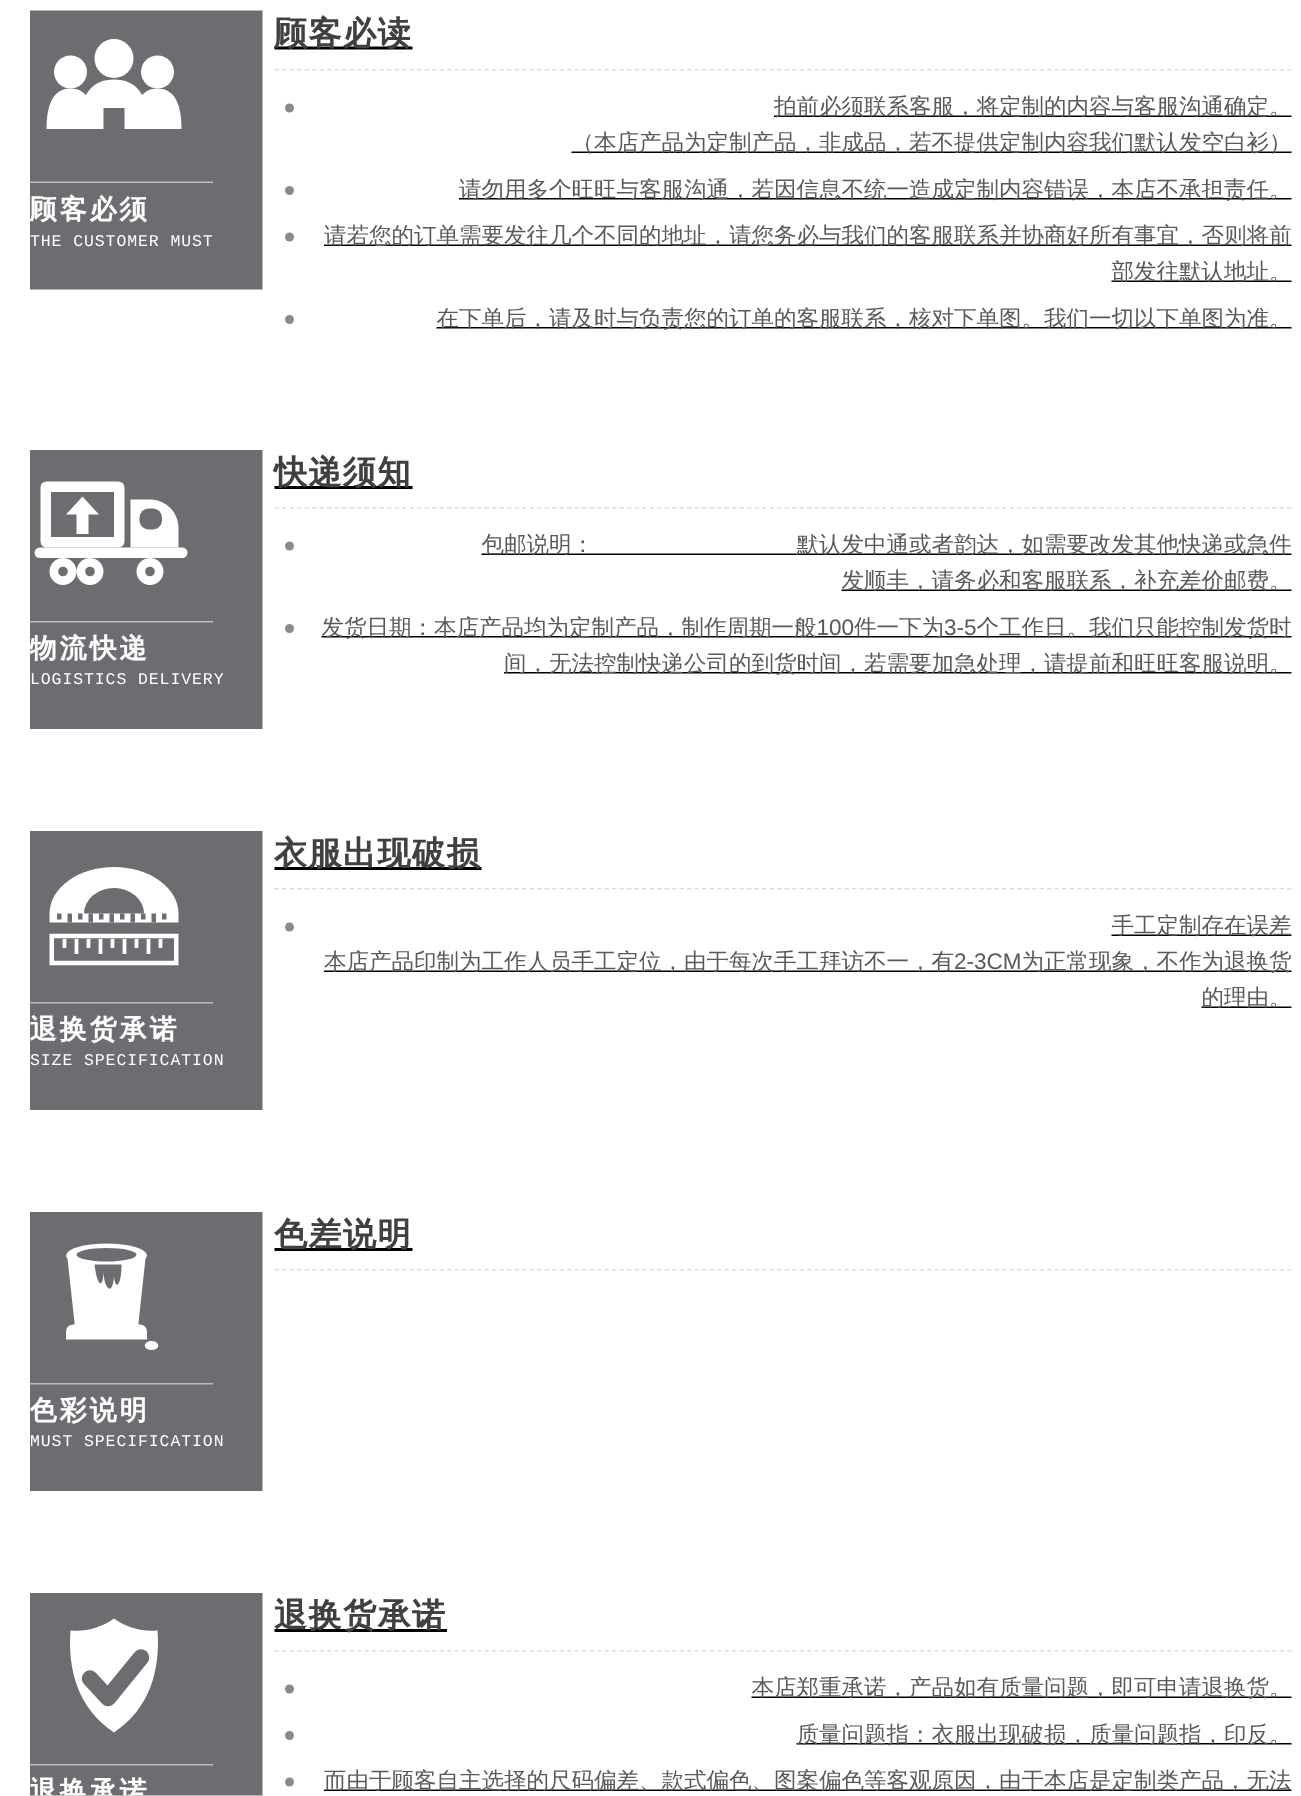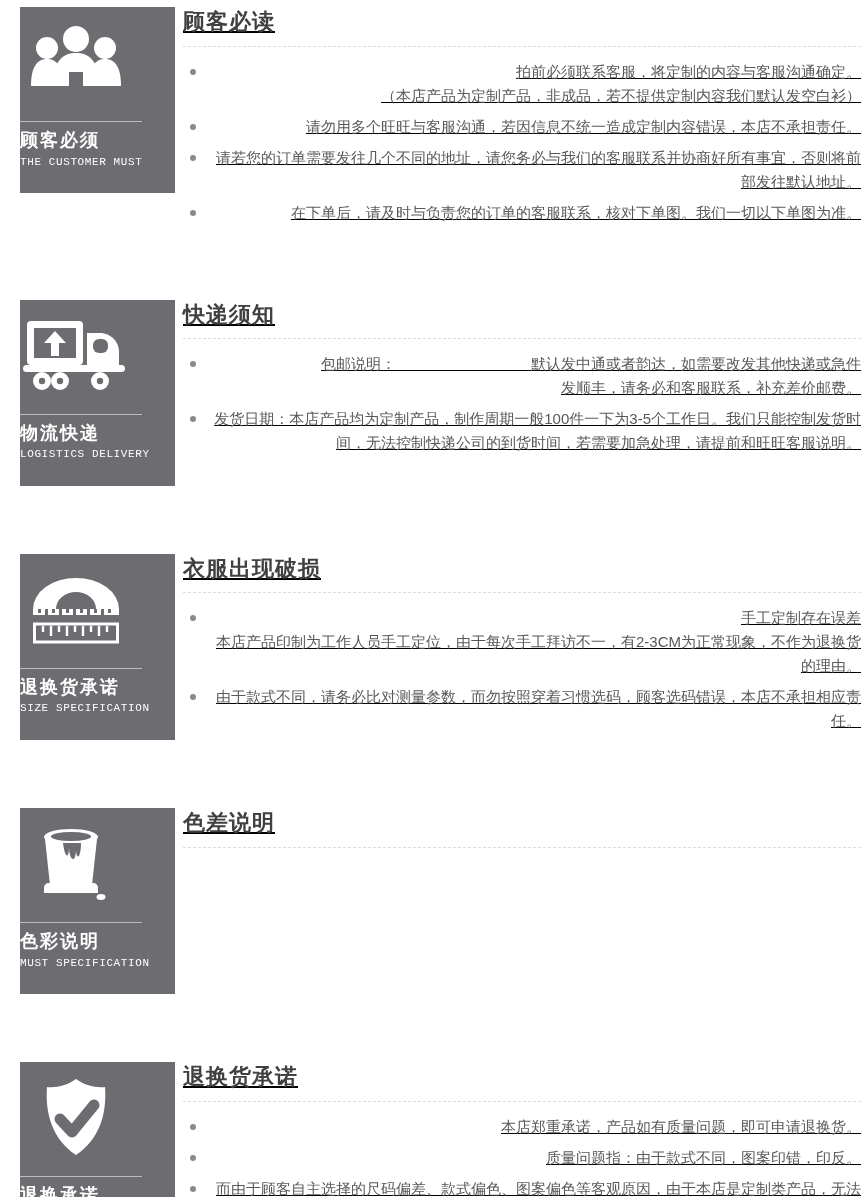--- a/index.html
+++ b/index.html
@@ -143,21 +143,20 @@
       <div class="badge-divider"></div>
       <div class="badge-cn">退换货承诺</div>
       <div class="badge-en">SIZE SPECIFICATION</div>
     </div>
     <div class="content">
       <h2>衣服出现破损</h2>
       <div class="title-divider"></div>
       <ul class="notes">
         <li>手工定制存在误差
 本店产品印制为工作人员手工定位，由于每次手工拜访不一，有2-3CM为正常现象，不作为退换货的理由。</li>
-        <li>由于款式不同，请务必比对测量参数，而勿按照穿着习惯选码，顾客选码错误，本店不承担相应责任。</li>
       </ul>
     </div>
   </section>
 
   <section class="section">
     <div class="badge">
       <svg width="112" height="84" viewBox="0 0 110 84">
         <polygon points="24,16 76,16 71,62 29,62" fill="#fff"></polygon>
         <ellipse cx="50" cy="14" rx="27" ry="8" fill="#fff"></ellipse>
         <ellipse cx="50" cy="13.5" rx="20" ry="4.5" fill="#6c6c71"></ellipse>
@@ -183,19 +182,19 @@
       </svg>
       <div class="badge-divider"></div>
       <div class="badge-cn">退换承诺</div>
 
     </div>
     <div class="content">
       <h2>退换货承诺</h2>
       <div class="title-divider"></div>
       <ul class="notes">
         <li>本店郑重承诺，产品如有质量问题，即可申请退换货。</li>
-        <li>质量问题指：由于款式不同，图案印错，印反。</li>
+        <li>质量问题指：衣服出现破损，质量问题指，印反。</li>
         <li>而由于顾客自主选择的尺码偏差、款式偏色、图案偏色等客观原因，由于本店是定制类产品，无法进行二次销售，根据国家和天猫相关规定，不予退换货处理，还请亲购买时慎重选择。</li>
       </ul>
     </div>
   </section>
 
 </div>
 
 </body></html>

